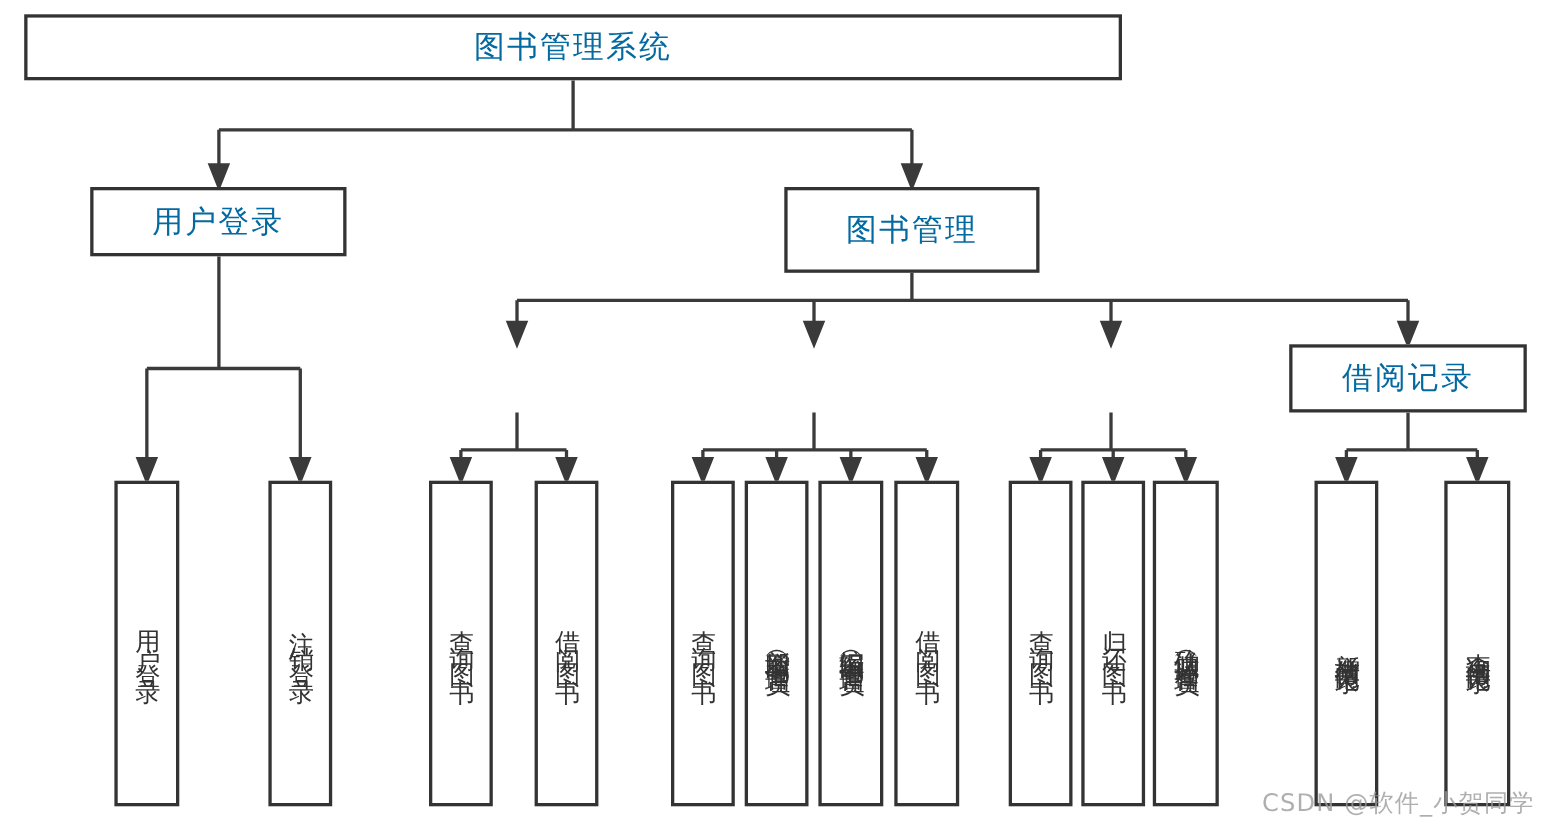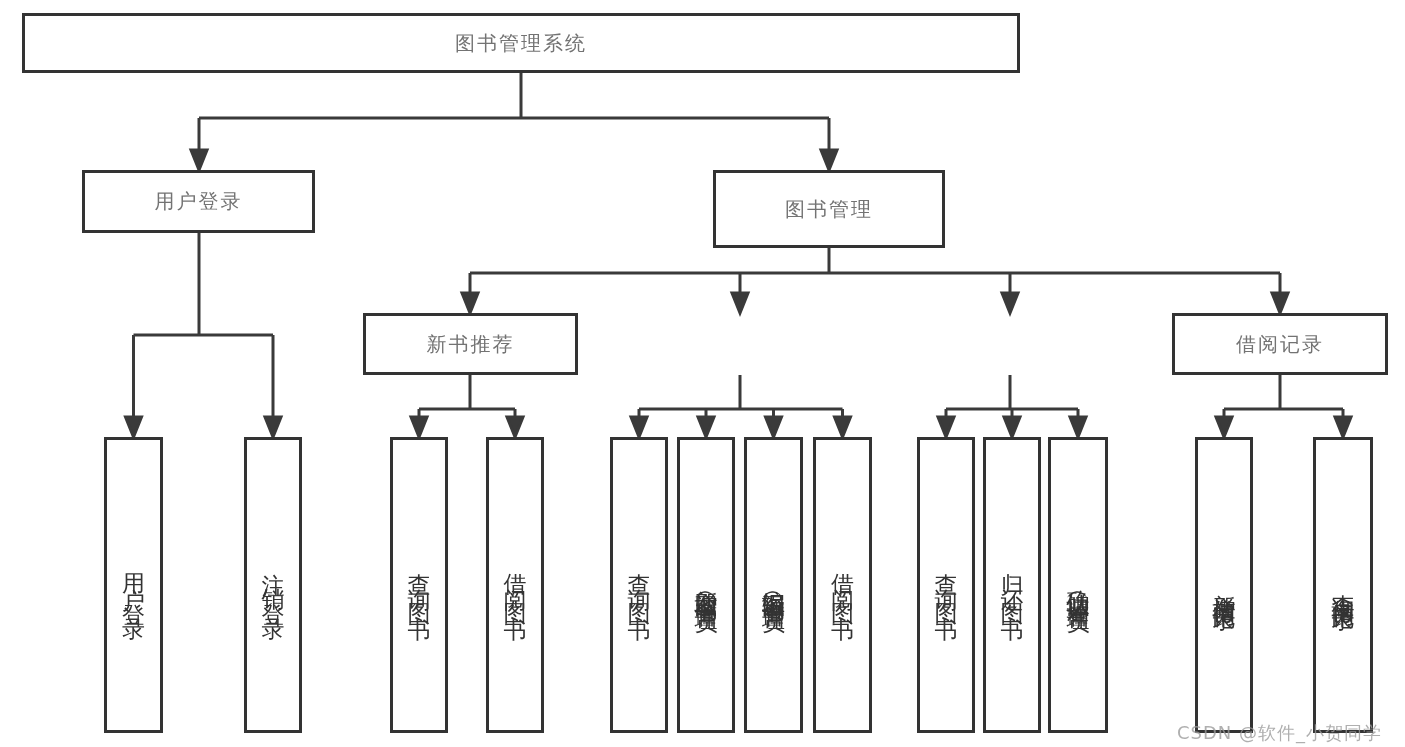--- a/index.html
+++ b/index.html
@@ -13,45 +13,45 @@
   }
   #connectors{position:absolute;left:0;top:0;width:1405px;height:747px;}
   .node{
     position:absolute;
     box-sizing:border-box;
     border:3px solid #333333;
     background:#ffffff;
     display:flex;align-items:center;justify-content:center;
   }
   .h-label{
-    font-size:20px;
+    font-size:28px;
     letter-spacing:2px;
-    color:#737373;
+    color:#0369a1;
     white-space:nowrap;
   }
   .leaf{
     position:absolute;
     box-sizing:border-box;
     border:3px solid #333333;
     background:#ffffff;
     top:437px;height:296px;
     display:flex;align-items:center;justify-content:center;
   }
   .v-label{
     writing-mode:vertical-rl;
     font-size:23px;
     line-height:1;
     letter-spacing:3px;
     color:#333333;
   }
   .v-label.spaced{letter-spacing:15px;}
   #watermark{
     position:absolute;
-    right:23px;bottom:2px;
-    font-size:18px;
+    right:10px;bottom:2px;
+    font-size:22px;
     letter-spacing:1px;
     color:rgba(155,155,155,0.8);
     white-space:nowrap;
   }
 </style>
 </head>
 <body>
 
 <div id="stage">
 
@@ -109,23 +109,20 @@
     <span class="h-label">图书管理系统</span>
   </div>
 
   <div class="node" style="left:82px;top:170px;width:233px;height:63px;">
     <span class="h-label">用户登录</span>
   </div>
   <div class="node" style="left:713px;top:170px;width:232px;height:78px;">
     <span class="h-label">图书管理</span>
   </div>
 
-  <div class="node" style="left:363px;top:313px;width:215px;height:62px;">
-    <span class="h-label">新书推荐</span>
-  </div>
   <div class="node" style="left:1172px;top:313px;width:216px;height:62px;">
     <span class="h-label">借阅记录</span>
   </div>
 
   <div class="leaf" style="left:104px;width:59px;">
     <span class="v-label spaced">用户登录</span>
   </div>
   <div class="leaf" style="left:244px;width:58px;">
     <span class="v-label spaced">注销登录</span>
   </div>

